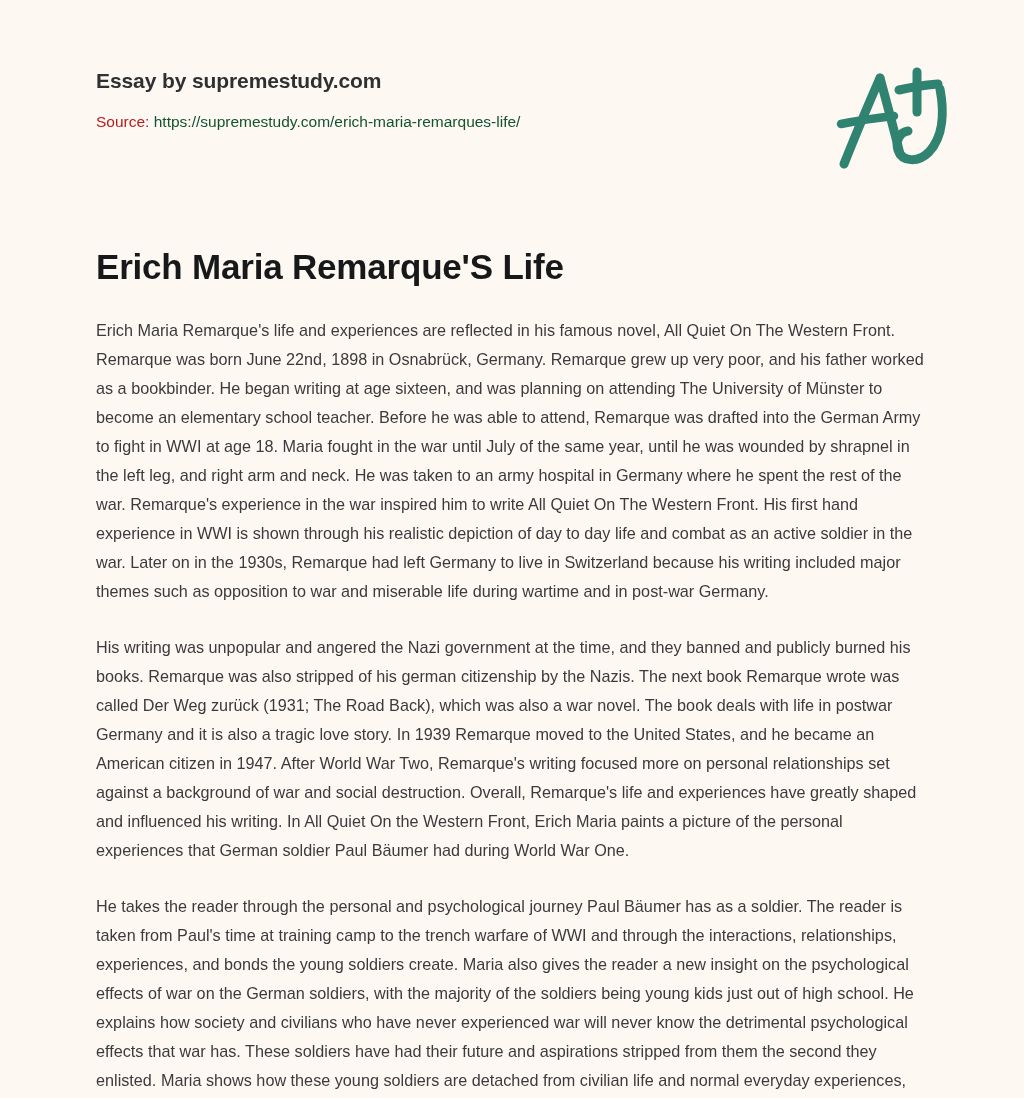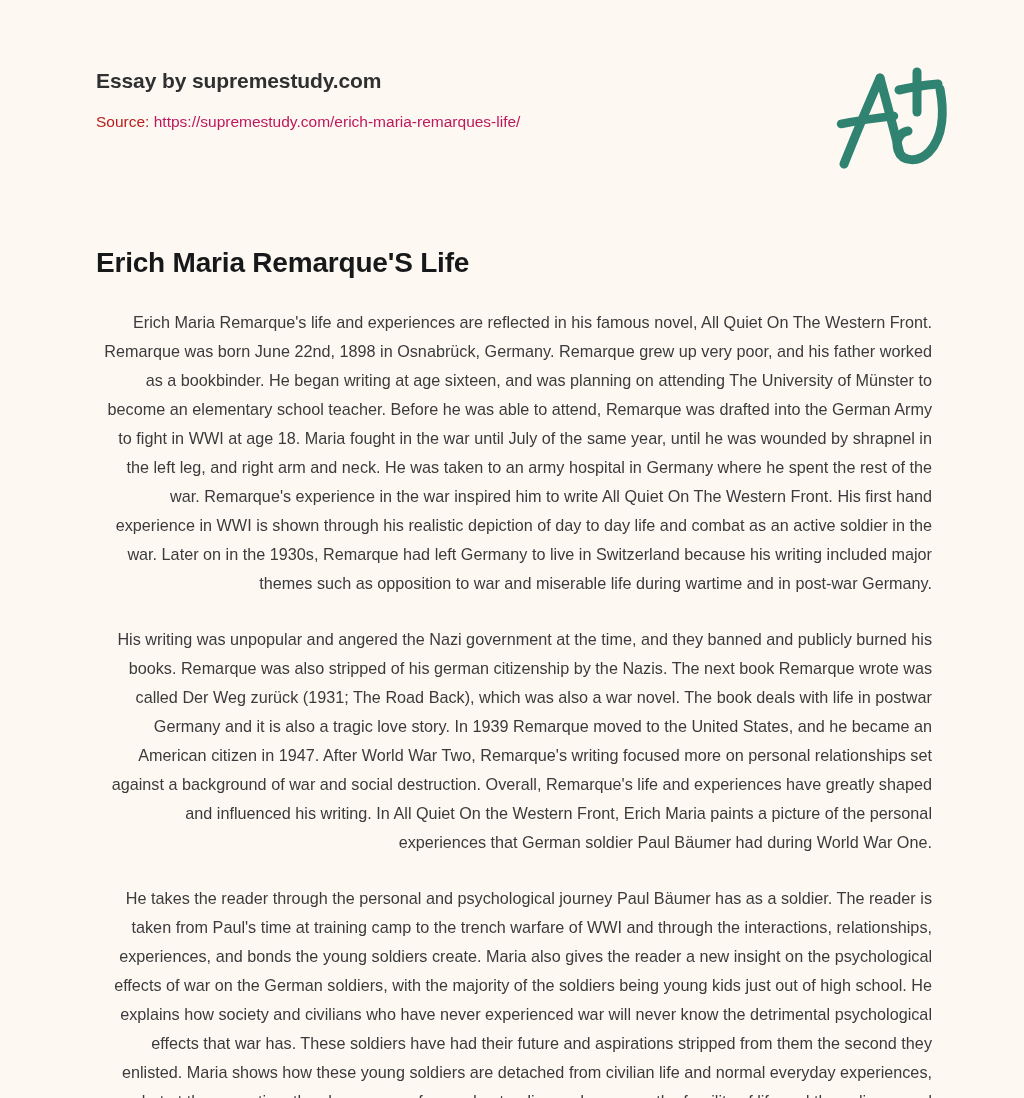--- a/index.html
+++ b/index.html
@@ -55,21 +55,21 @@
     line-height: 1.3;
     white-space: nowrap;
     color: #8b8b8b;
   }
 
   .source-label {
     color: #b91c1c;
   }
 
   .source-url {
-    color: #be185d;
+    color: #14532d;
     text-decoration: none;
   }
 
   
   .logo {
     position: absolute;
     right: 66px;
     top: 62px;
     width: 130px;
     height: 120px;
@@ -82,34 +82,34 @@
 
   
   .article {
     position: absolute;
     left: 96px;
     top: 246px;
     width: 836px;
   }
 
   .article-title {
-    font-size: 28px;
+    font-size: 35px;
     font-weight: bold;
     color: #17181a;
     line-height: 1.2;
     margin: 0 0 28px 0;
     letter-spacing: -0.2px;
   }
 
   .article-body p {
     margin: 2px 0 27px 0;
     font-size: 16.2px;
     line-height: 29px;
     color: #3b3b3d;
-    text-align: right;
+    text-align: left;
     letter-spacing: 0.01px;
   }
 
   .article-body p:last-child {
     margin-bottom: 0;
   }
 </style>
 </head>
 <body>
 

